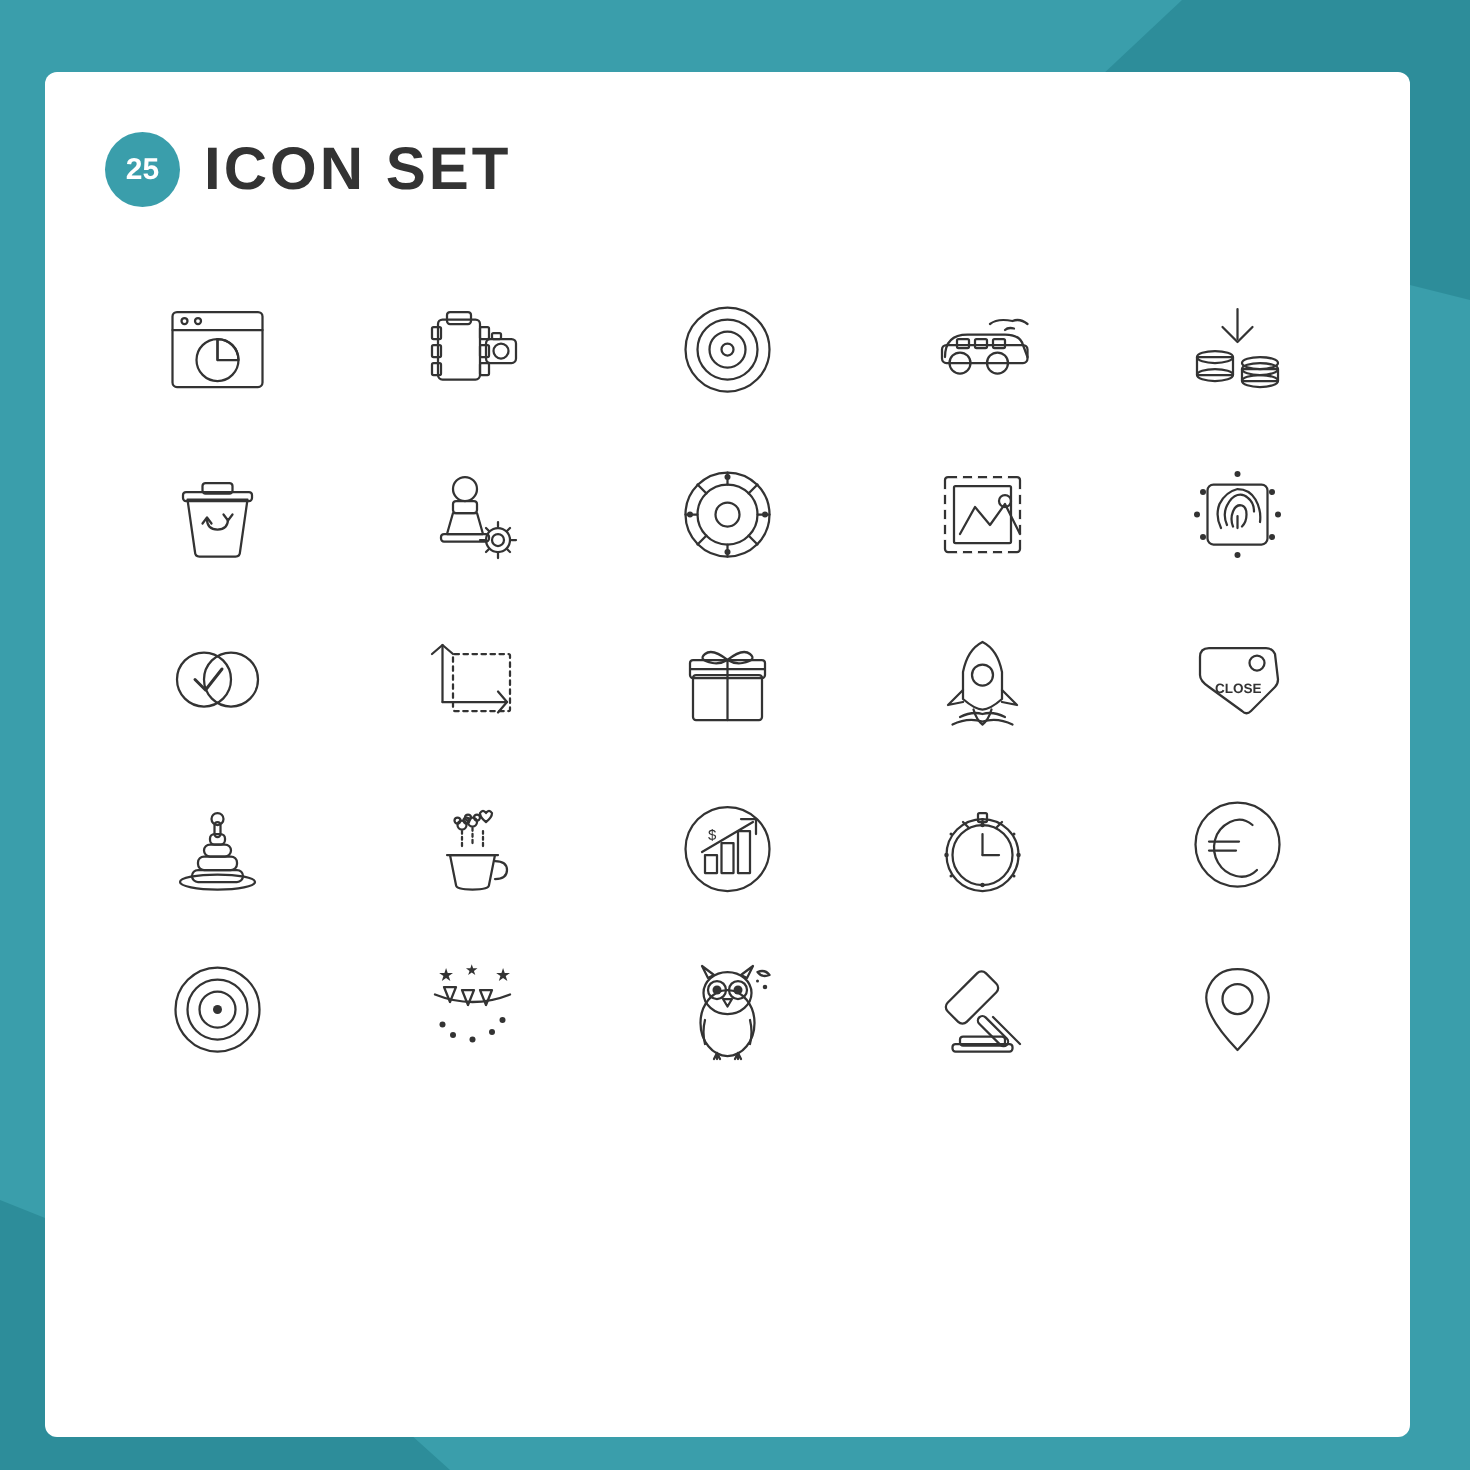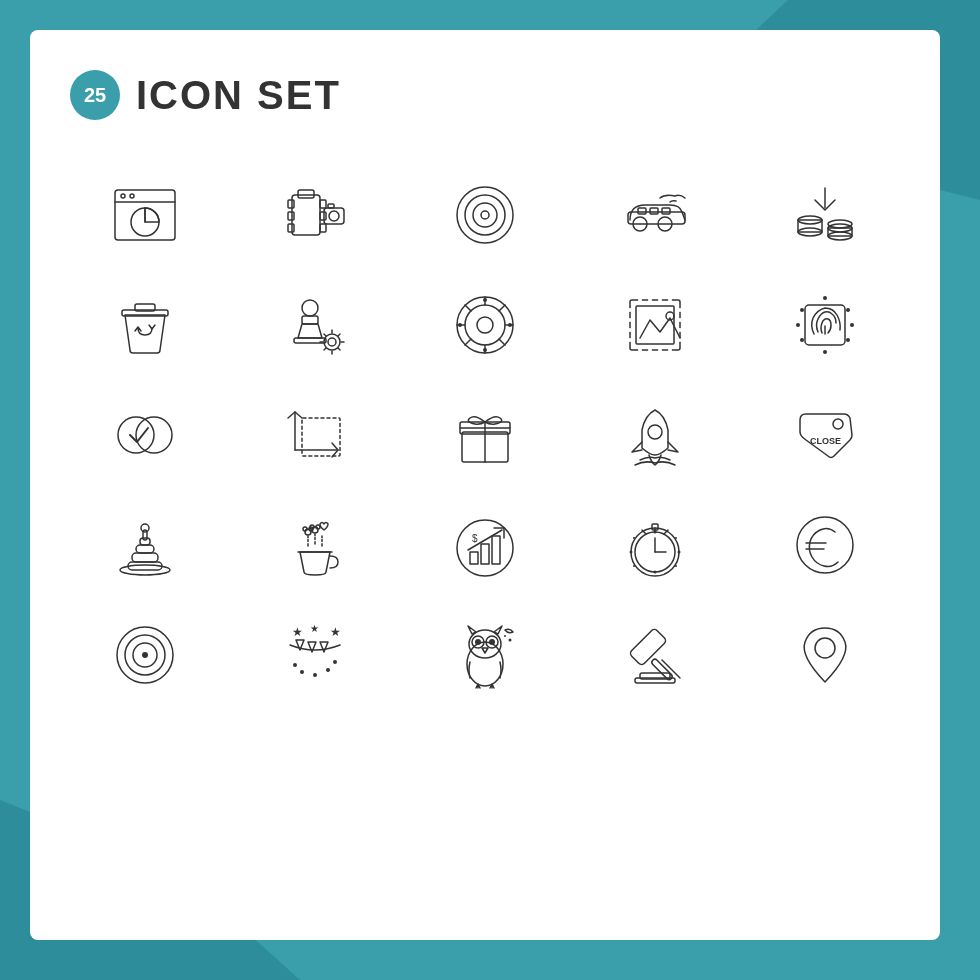--- a/index.html
+++ b/index.html
@@ -23,21 +23,21 @@
     .bg-teal-bottom-left {
       position: absolute;
       bottom: 0; left: 0;
       width: 300px; height: 180px;
       background: #2d8d9a;
       clip-path: polygon(0% 0%, 60% 40%, 100% 100%, 0% 100%);
     }
 
     .main-card {
       position: absolute;
-      top: 30px; left: 30px;
+      top: 48px; left: 30px;
       width: 910px;
       height: 910px;
       background: #ffffff;
       border-radius: 8px;
       padding: 40px;
     }
 
     .header {
       display: flex;
       align-items: center;

